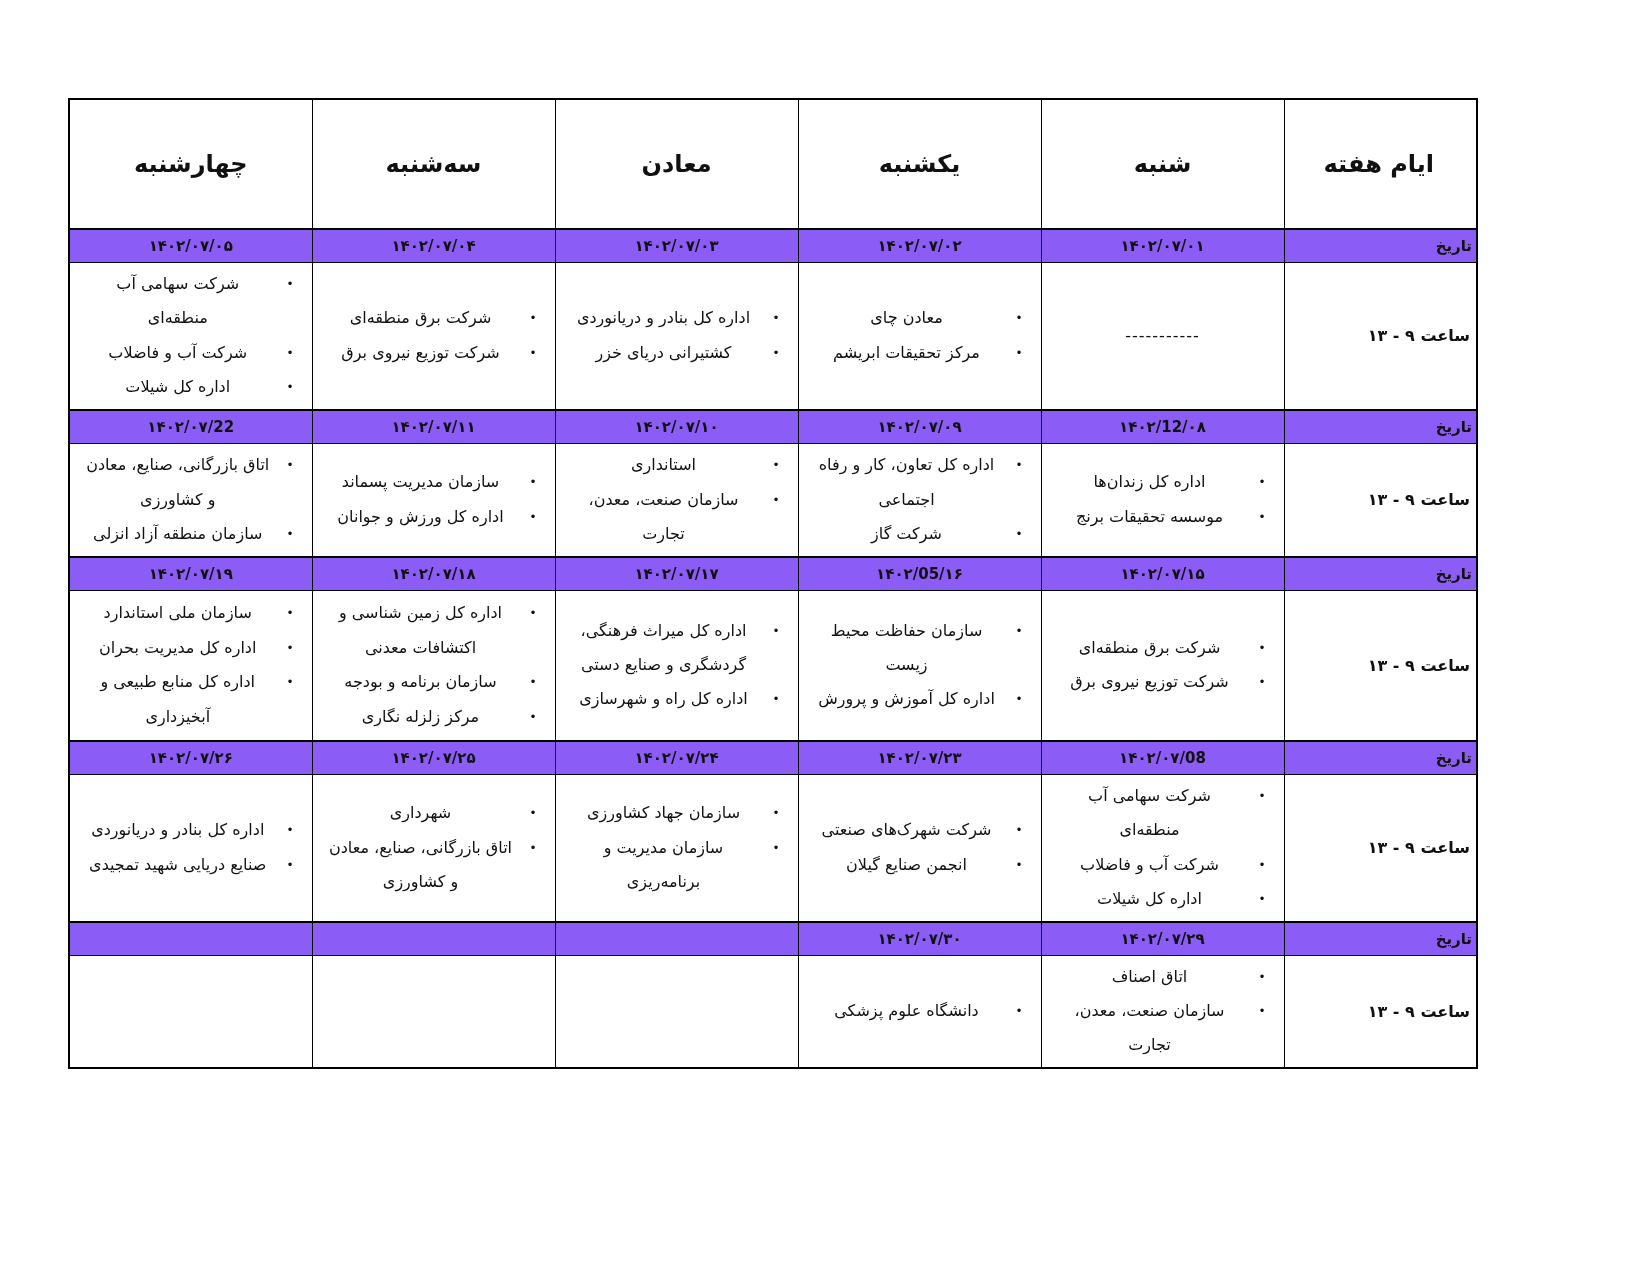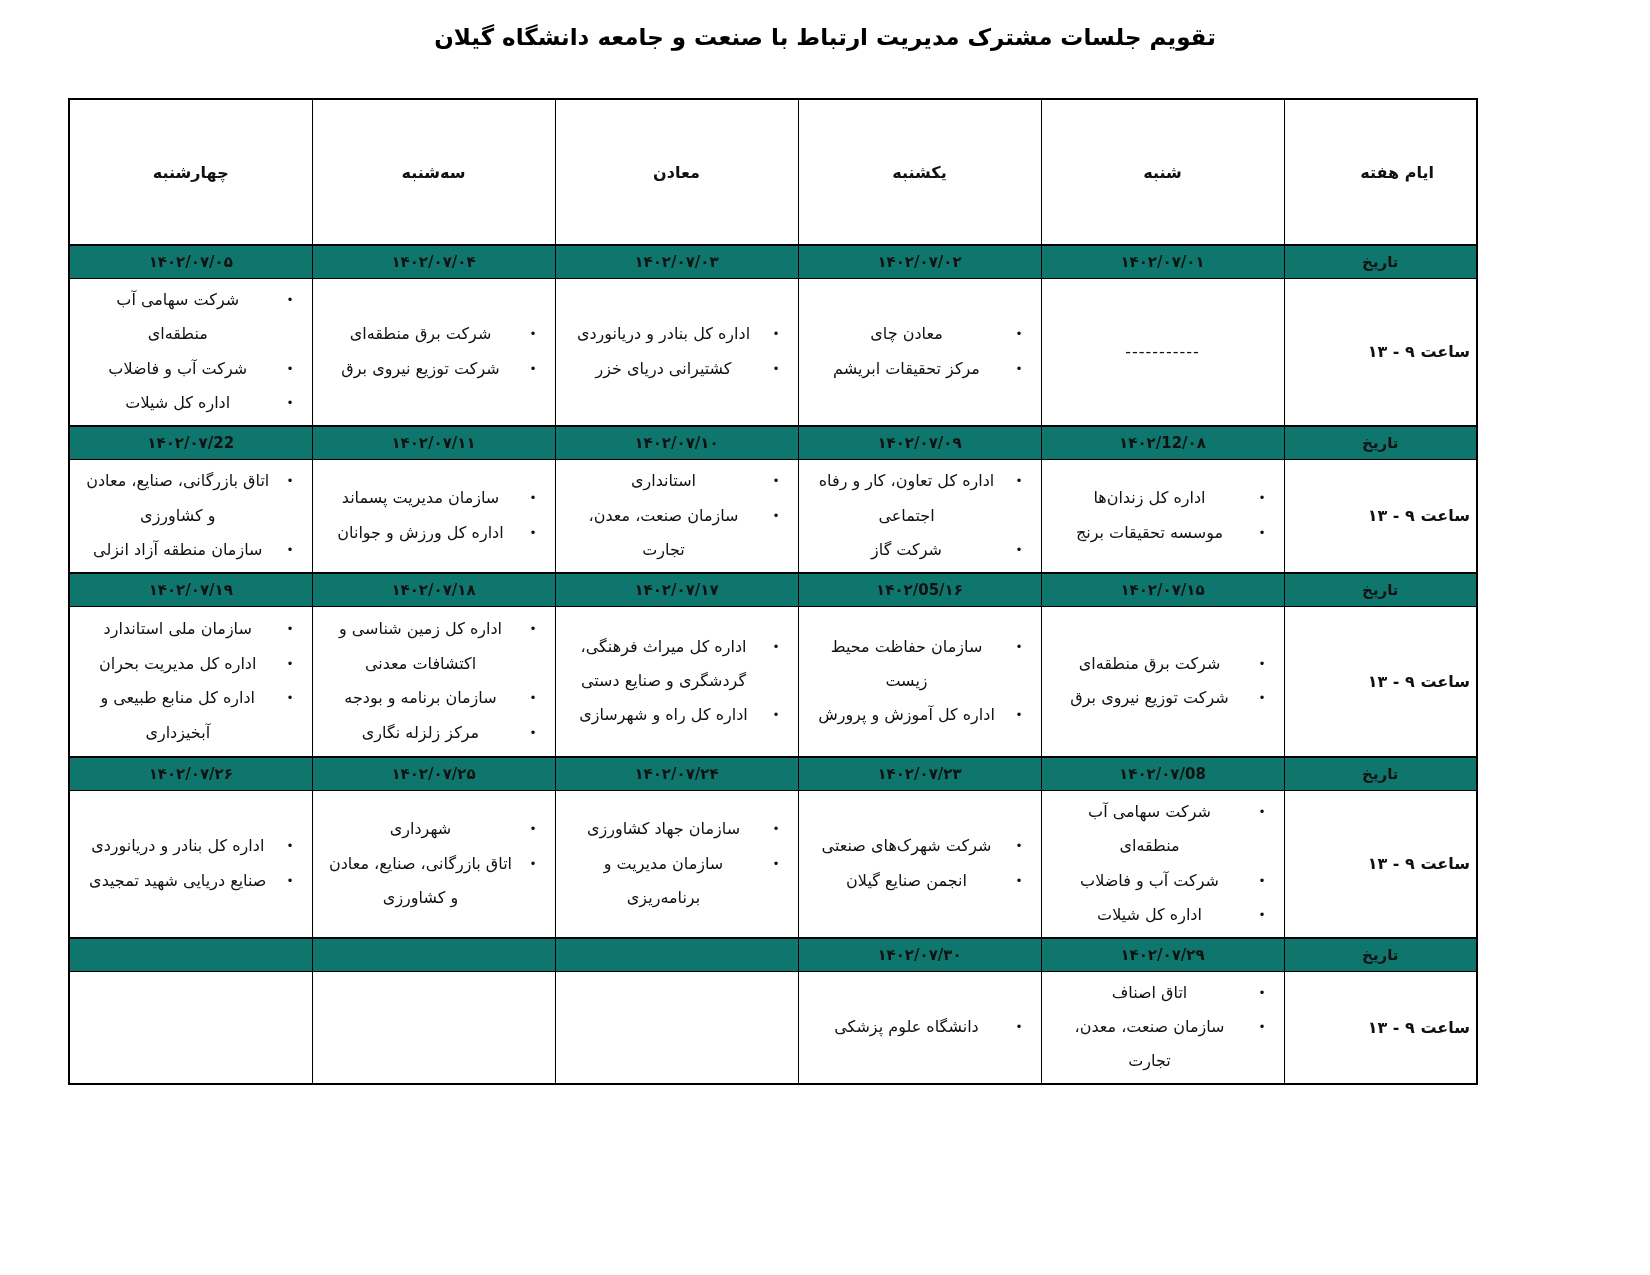--- a/index.html
+++ b/index.html
@@ -11,27 +11,27 @@
     text-align: center; font-size: 23px; font-weight: bold; color: #000;
   }
 
   table.schedule {
     position: absolute; top: 98px; right: 172px;
     width: 1408px; border-collapse: collapse; table-layout: fixed;
     direction: rtl; border: 2px solid #000;
   }
   td { border: 1px solid #000; vertical-align: middle; overflow: hidden; }
 
-  tr.header-row td { height: 146px; text-align: center; font-size: 16px; font-weight: bold; background: #fff; }
+  tr.header-row td { height: 130px; text-align: center; font-size: 24px; font-weight: bold; background: #fff; }
 
   tr.date-row td {
-    height: 33px; background: #0f766e; border-top: 2px solid #000;
+    height: 33px; background: #8b5cf6; border-top: 2px solid #000;
     text-align: center; font-size: 15px; font-weight: bold; padding: 2px 4px;
   }
-  tr.date-row td.label-cell { text-align: center; }
+  tr.date-row td.label-cell { text-align: right; }
 
   tr.week-row td { background: #fff; font-size: 16px; padding: 4px 6px; }
   tr.w1 { height: 148px; }
   tr.w2 { height: 114px; }
   tr.w3 { height: 151px; }
   tr.w4 { height: 148px; }
   tr.w5 { height: 110px; }
 
   td.label-cell {
     font-weight: bold; font-size: 17px; text-align: right;
@@ -45,21 +45,20 @@
     position: absolute; right: 12px; top: 2px; font-size: 12px; line-height: 2.6;
   }
   td.highlight { background: #d2d2d2; }
   td.dashes-cell { text-align: center; font-size: 16px; letter-spacing: 1px; }
 </style>
 </head>
 <body>
 
 <div class="page">
 
-  <div class="doc-title">تقویم جلسات مشترک مدیریت ارتباط با صنعت و جامعه دانشگاه گیلان</div>
 
   <table class="schedule">
     <colgroup>
       <col style="width:193px">
       <col style="width:243px">
       <col style="width:243px">
       <col style="width:243px">
       <col style="width:243px">
       <col style="width:243px">
     </colgroup>

